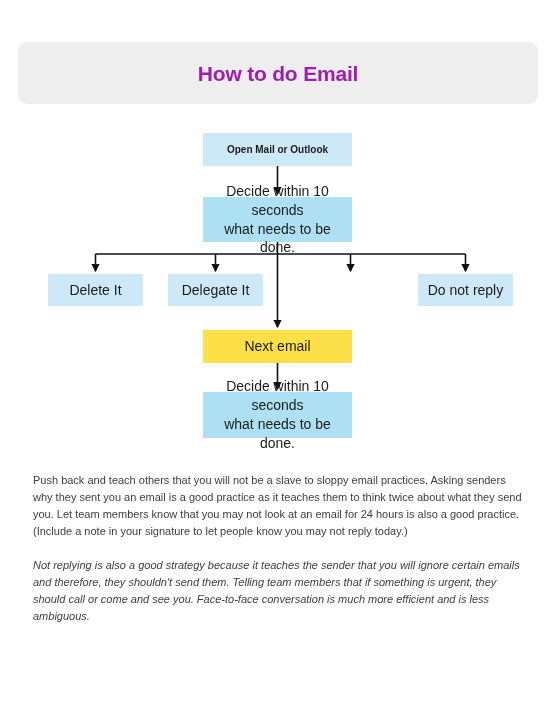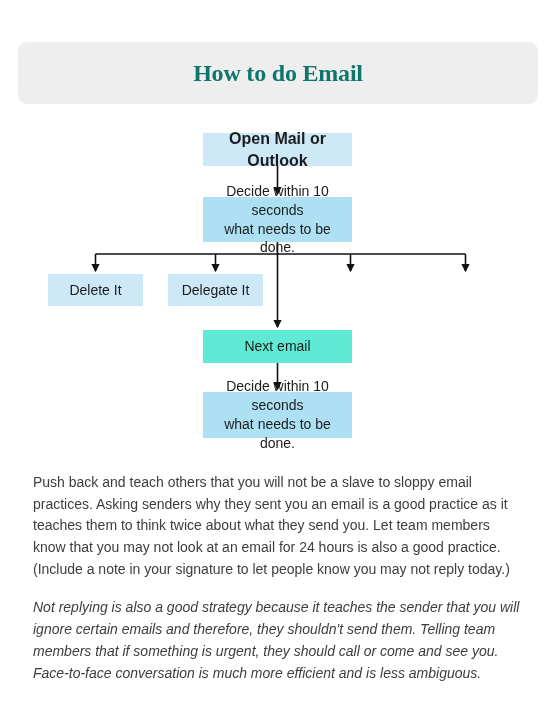--- a/index.html
+++ b/index.html
@@ -30,26 +30,25 @@
     width: 520px;
     height: 62px;
     background: #eeeeee;
     border-radius: 9px;
     display: flex;
     align-items: center;
     justify-content: center;
     box-sizing: border-box;
   }
   .title-text {
-    font-size: 24px;
+    font-size: 21px;
     font-weight: bold;
-    color: #0f766e;
+    color: #a21caf;
     letter-spacing: -0.2px;
     line-height: 1;
-    font-family: Liberation Serif, serif;
   }
 
   
   .flow {
     position: absolute;
     left: 0;
     top: 0;
     width: 556px;
     height: 460px;
   }
@@ -60,22 +59,22 @@
     align-items: center;
     justify-content: center;
     text-align: center;
     color: #1c1c1c;
     font-size: 14px;
     line-height: 1.35;
     padding: 2px 6px;
   }
   .node.light  { background: #cde8f7; }
   .node.mid    { background: #ace0f2; }
-  .node.deep   { background: #5eead4; }
-  .node.bold   { font-weight: bold; font-size: 16px; }
+  .node.deep   { background: #fde047; }
+  .node.bold   { font-weight: bold; font-size: 10px; }
 
   
   .n-open    { left: 203px; top: 133px; width: 149px; height: 33px; }
   .n-decide1 { left: 203px; top: 197px; width: 149px; height: 45px; }
   .n-delete  { left: 48px;  top: 274px; width: 95px;  height: 32px; }
   .n-deleg   { left: 168px; top: 274px; width: 95px;  height: 32px; }
   .n-deal    { left: 303px; top: 274px; width: 95px;  height: 32px; }
   .n-noreply { left: 418px; top: 274px; width: 95px;  height: 32px; }
   .n-next    { left: 203px; top: 330px; width: 149px; height: 33px; }
   .n-decide2 { left: 203px; top: 392px; width: 149px; height: 46px; }
@@ -91,21 +90,21 @@
 
   
   .body-copy {
     position: absolute;
     left: 33px;
     top: 472px;
     width: 492px;
   }
   .body-copy p {
     margin: 0 0 17px 0;
-    font-size: 14px;
+    font-size: 11px;
     line-height: 1.55;
     color: #3d3d3d;
   }
   .body-copy p:last-child { margin-bottom: 0; font-style: italic; }
 </style>
 </head>
 <body>
 
 <div class="page">
 
@@ -142,20 +141,21 @@
 
     <div class="node mid n-decide1">
       <span>
         <span>Decide within 10 seconds</span><br>
         <span>what needs to be done.</span>
       </span>
     </div>
 
     <div class="node light n-deleg">Delegate It</div>
     <div class="node light n-delete">Delete It</div>
+    <div class="node light n-noreply">Do not reply</div>
 
     <div class="node deep n-next">Next email</div>
 
     <div class="node mid n-decide2">
       <span>
         <span>Decide within 10 seconds</span><br>
         <span>what needs to be done.</span>
       </span>
     </div>
 

